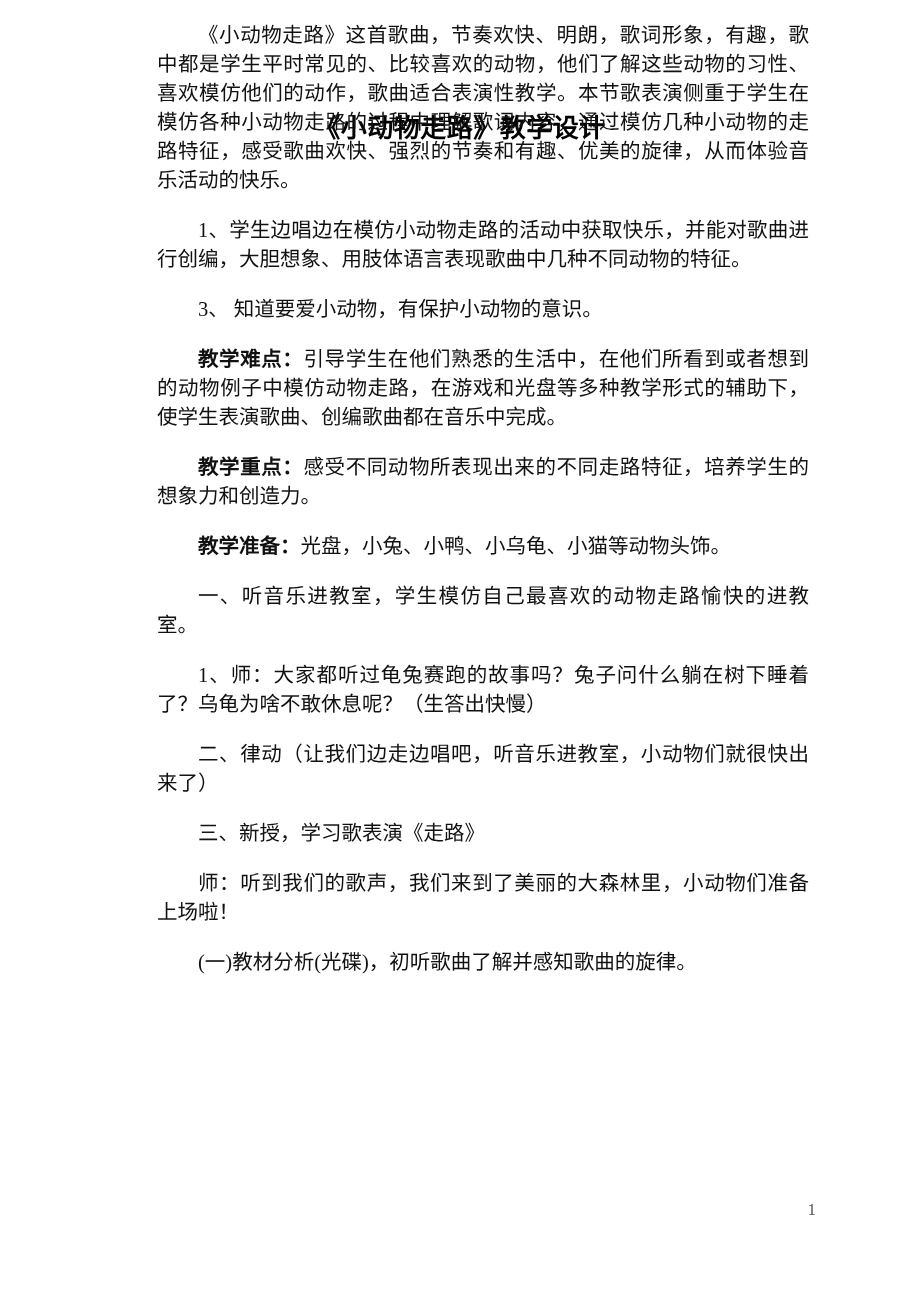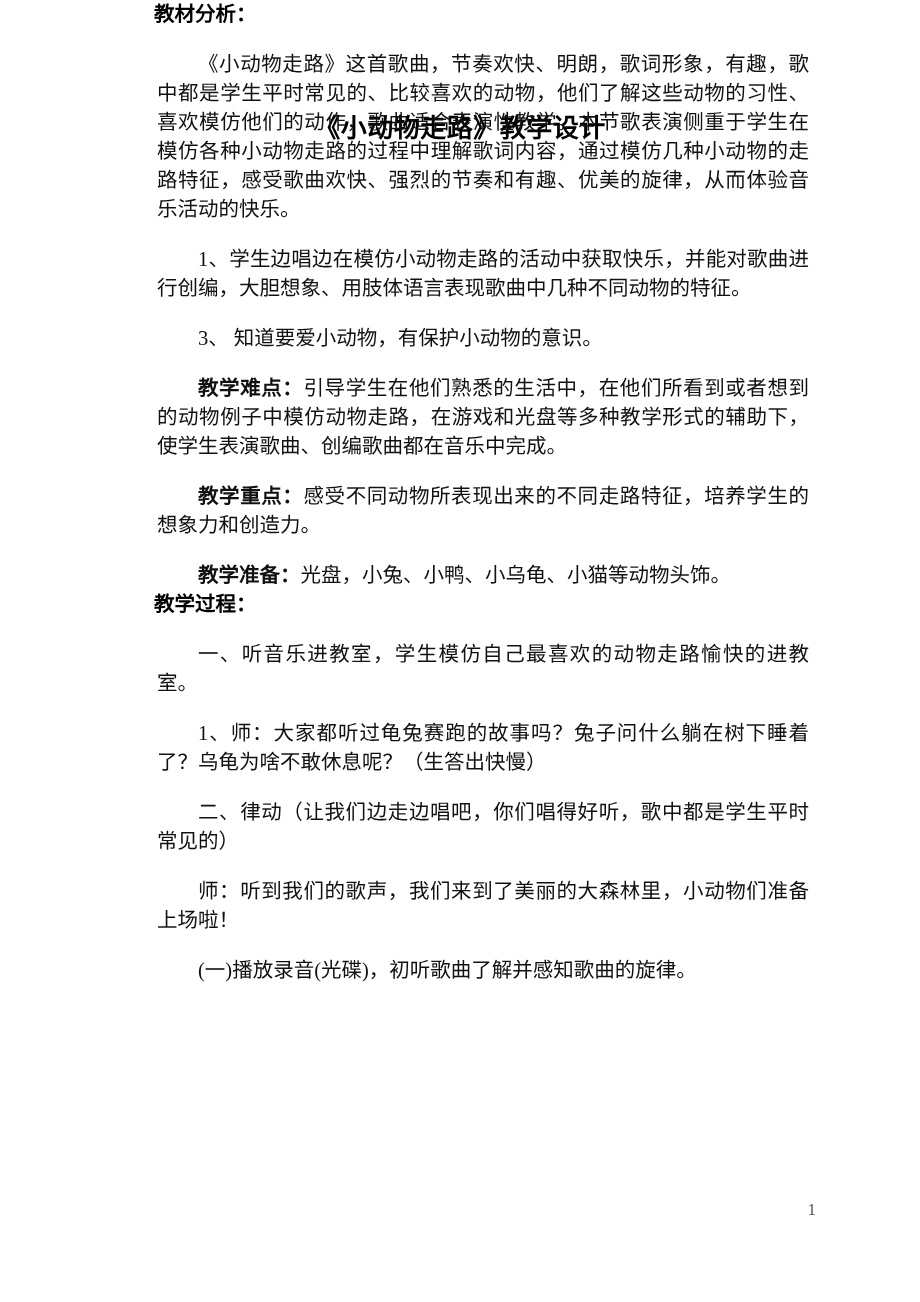--- a/index.html
+++ b/index.html
@@ -79,47 +79,46 @@
 </style>
 </head>
 <body>
 
 <div class="page">
 
   <h1 class="doc-title">《小动物走路》教学设计</h1>
 
   <div class="content">
 
-    <p class="heading-line block">教材分析：</p>
 
     <p class="para indent2 block">《小动物走路》这首歌曲，节奏欢快、明朗，歌词形象，有趣，歌中都是学生平时常见的、比较喜欢的动物，他们了解这些动物的习性、喜欢模仿他们的动作，歌曲适合表演性教学。本节歌表演侧重于学生在模仿各种小动物走路的过程中理解歌词内容，通过模仿几种小动物的走路特征，感受歌曲欢快、强烈的节奏和有趣、优美的旋律，从而体验音乐活动的快乐。</p>
 
 
     <p class="para indent2 block">1、学生边唱边在模仿小动物走路的活动中获取快乐，并能对歌曲进行创编，大胆想象、用肢体语言表现歌曲中几种不同动物的特征。</p>
 
 
     <p class="para indent2 block">3、 知道要爱小动物，有保护小动物的意识。</p>
 
     <p class="para indent2 block"><span class="heading-inline">教学难点：</span><span>引导学生在他们熟悉的生活中，在他们所看到或者想到的动物例子中模仿动物走路，在游戏和光盘等多种教学形式的辅助下，使学生表演歌曲、创编歌曲都在音乐中完成。</span></p>
 
     <p class="para indent2 block"><span class="heading-inline">教学重点：</span><span>感受不同动物所表现出来的不同走路特征，培养学生的想象力和创造力。</span></p>
 
     <p class="para indent2 block"><span class="heading-inline">教学准备：</span><span>光盘，小兔、小鸭、小乌龟、小猫等动物头饰。</span></p>
 
-    <p class="heading-line block">教学过程：</p>
 
     <p class="para indent2 block">一、听音乐进教室，学生模仿自己最喜欢的动物走路愉快的进教室。</p>
 
     <p class="para indent2 block">1、师：大家都听过龟兔赛跑的故事吗？兔子问什么躺在树下睡着了？乌龟为啥不敢休息呢？（生答出快慢）</p>
 
 
-    <p class="para indent2 block">二、律动（让我们边走边唱吧，你们唱得好听，歌中都是学生平时常见的）</p>
+    <p class="para indent2 block">二、律动（让我们边走边唱吧，听音乐进教室，小动物们就很快出来了）</p>
 
+    <p class="para indent2 block">三、新授，学习歌表演《走路》</p>
 
     <p class="para indent2 block">师：听到我们的歌声，我们来到了美丽的大森林里，小动物们准备上场啦！</p>
 
-    <p class="para indent2 block">(一)播放录音(光碟)，初听歌曲了解并感知歌曲的旋律。</p>
+    <p class="para indent2 block">(一)教材分析(光碟)，初听歌曲了解并感知歌曲的旋律。</p>
 
   </div>
 
   <div class="page-number">1</div>
 
 </div>
 
 </body></html>

